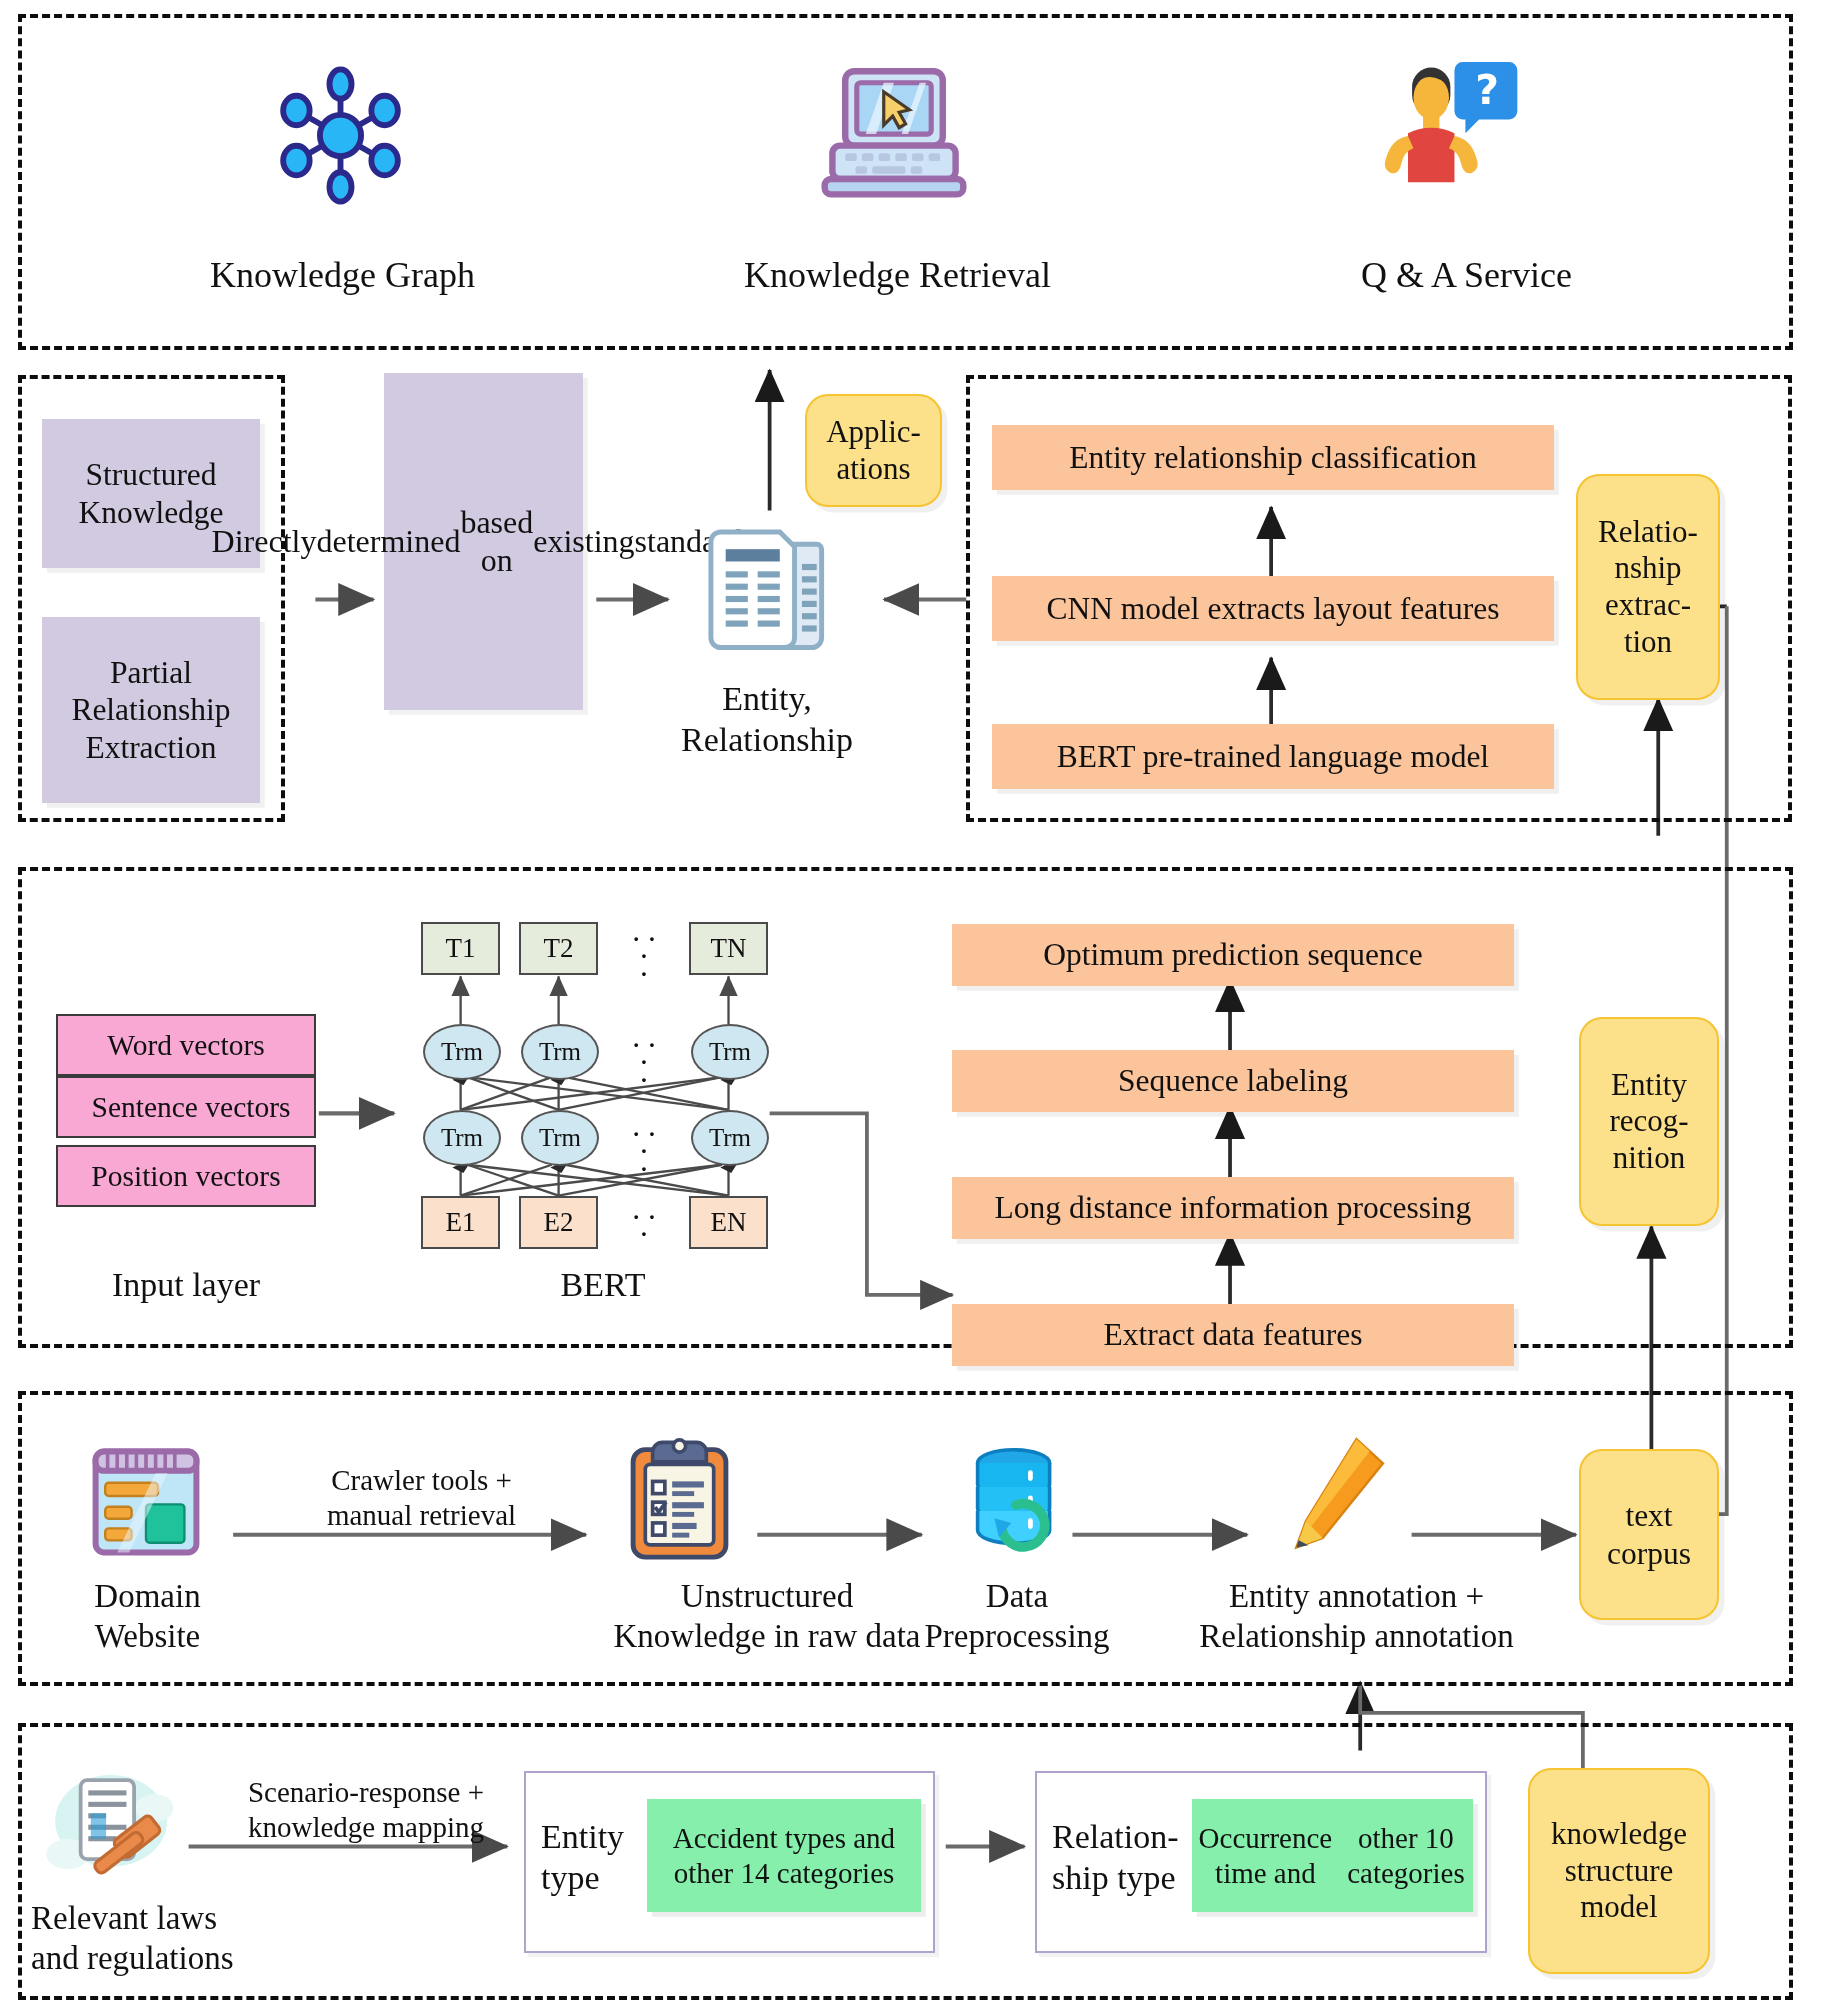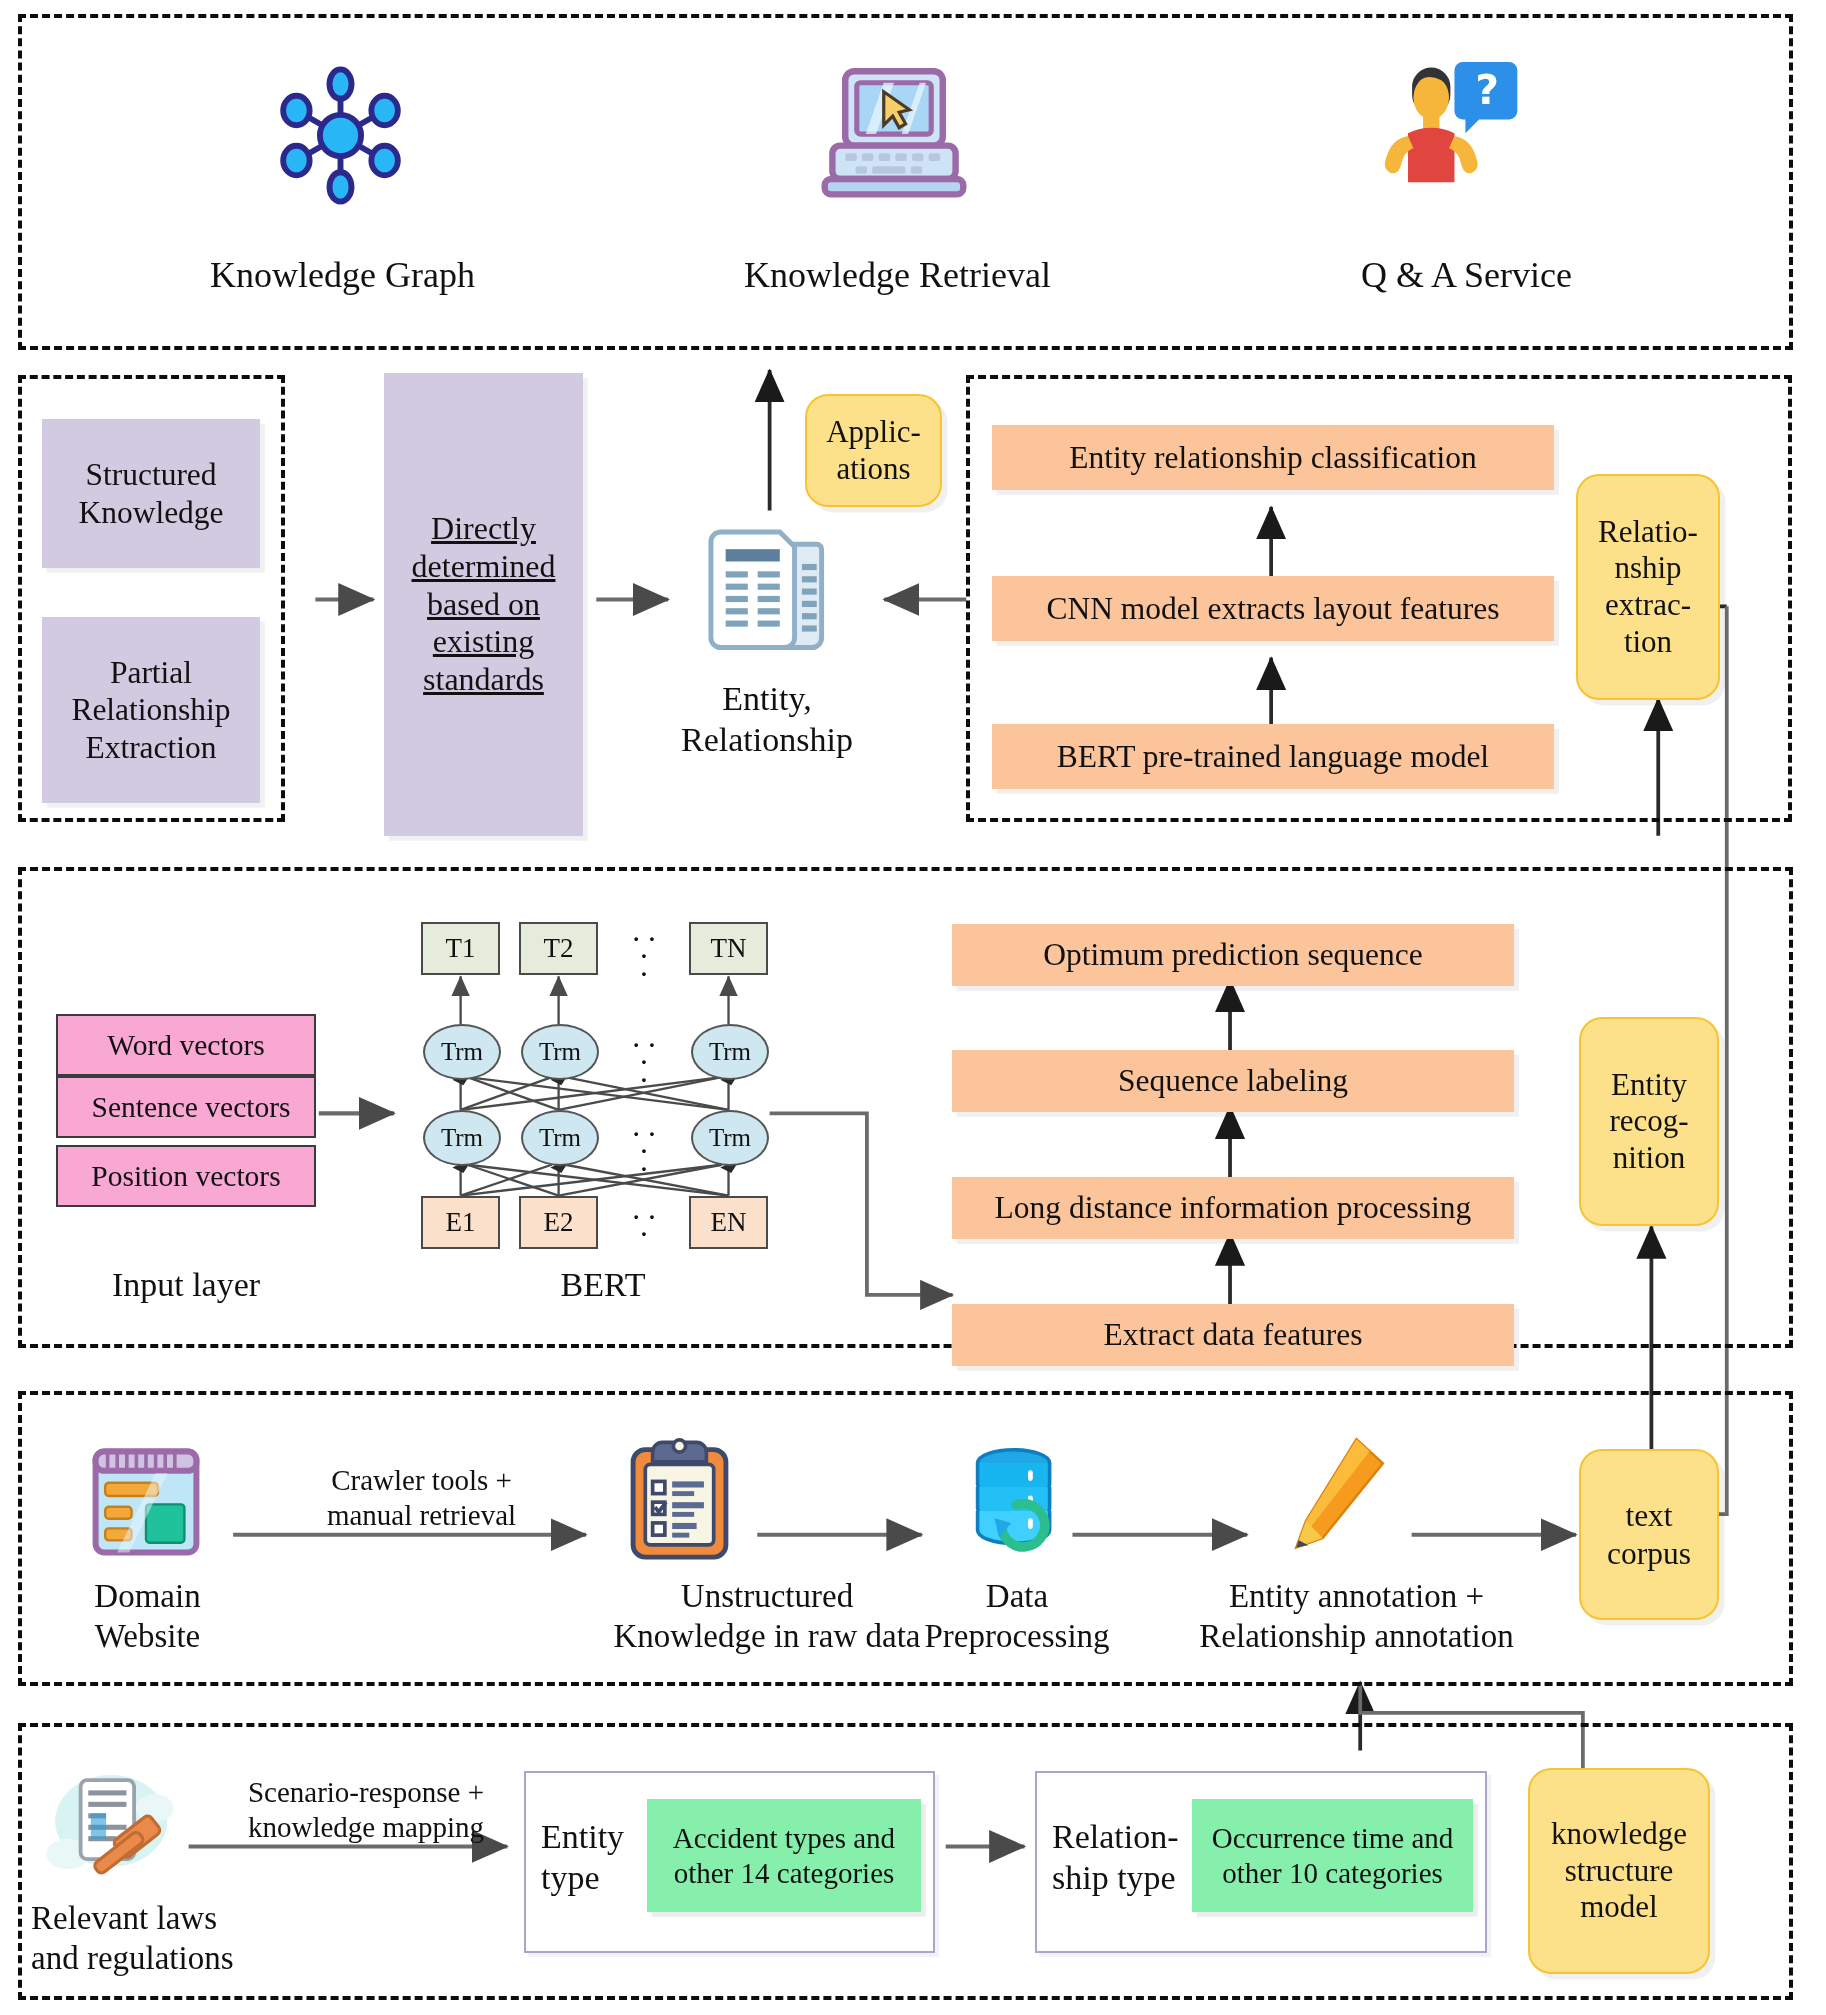--- a/index.html
+++ b/index.html
@@ -221,21 +221,21 @@
     <span>Structured</span>
     <span>Knowledge</span>
   </div>
 
   <div class="box purple" style="left:42px;top:617px;width:218px;height:186px;flex-direction:column;font-size:31.5px;">
     <span>Partial</span>
     <span>Relationship</span>
     <span>Extraction</span>
   </div>
 
-  <div class="box purple" style="left:384px;top:373px;width:199px;height:463px;flex-direction:column;font-size:32px;text-decoration:underline;">
+  <div class="box purple" style="left:384px;top:373px;width:199px;height:337px;flex-direction:row;font-size:32px;">
     <span>Directly</span>
     <span>determined</span>
     <span>based on</span>
     <span>existing</span>
     <span>standards</span>
   </div>
 
   <div class="icon" style="left:706px;top:524px;width:123px;height:134px;">
     <svg viewBox="0 0 100 108" width="123" height="134">
       <path d="M52,16 h38 a4,4 0 0 1 4,4 v72 a8,8 0 0 1 -8,8 h-34 z" fill="#dfeaf4" stroke="#8fb0c6" stroke-width="4"></path>
@@ -511,21 +511,21 @@
   <div class="box green" style="left:647px;top:1799px;width:274px;height:113px;flex-direction:column;font-size:29px;">
     <span>Accident types and</span>
     <span>other 14 categories</span>
   </div>
 
   <div class="box outline-purple" style="left:1035px;top:1771px;width:452px;height:182px;"></div>
   <div class="lbl" style="left:1052px;top:1816px;width:158px;font-size:34px;text-align:left;">
     <div>Relation-</div>
     <div>ship type</div>
   </div>
-  <div class="box green" style="left:1192px;top:1799px;width:281px;height:113px;flex-direction:column;font-size:29px;">
+  <div class="box green" style="left:1192px;top:1799px;width:281px;height:113px;flex-direction:row;font-size:29px;">
     <span>Occurrence time and</span>
     <span>other 10 categories</span>
   </div>
 
   <div class="box yellow" style="left:1528px;top:1768px;width:182px;height:206px;flex-direction:column;font-size:31px;">
     <span>knowledge</span>
     <span>structure</span>
     <span>model</span>
   </div>
 

